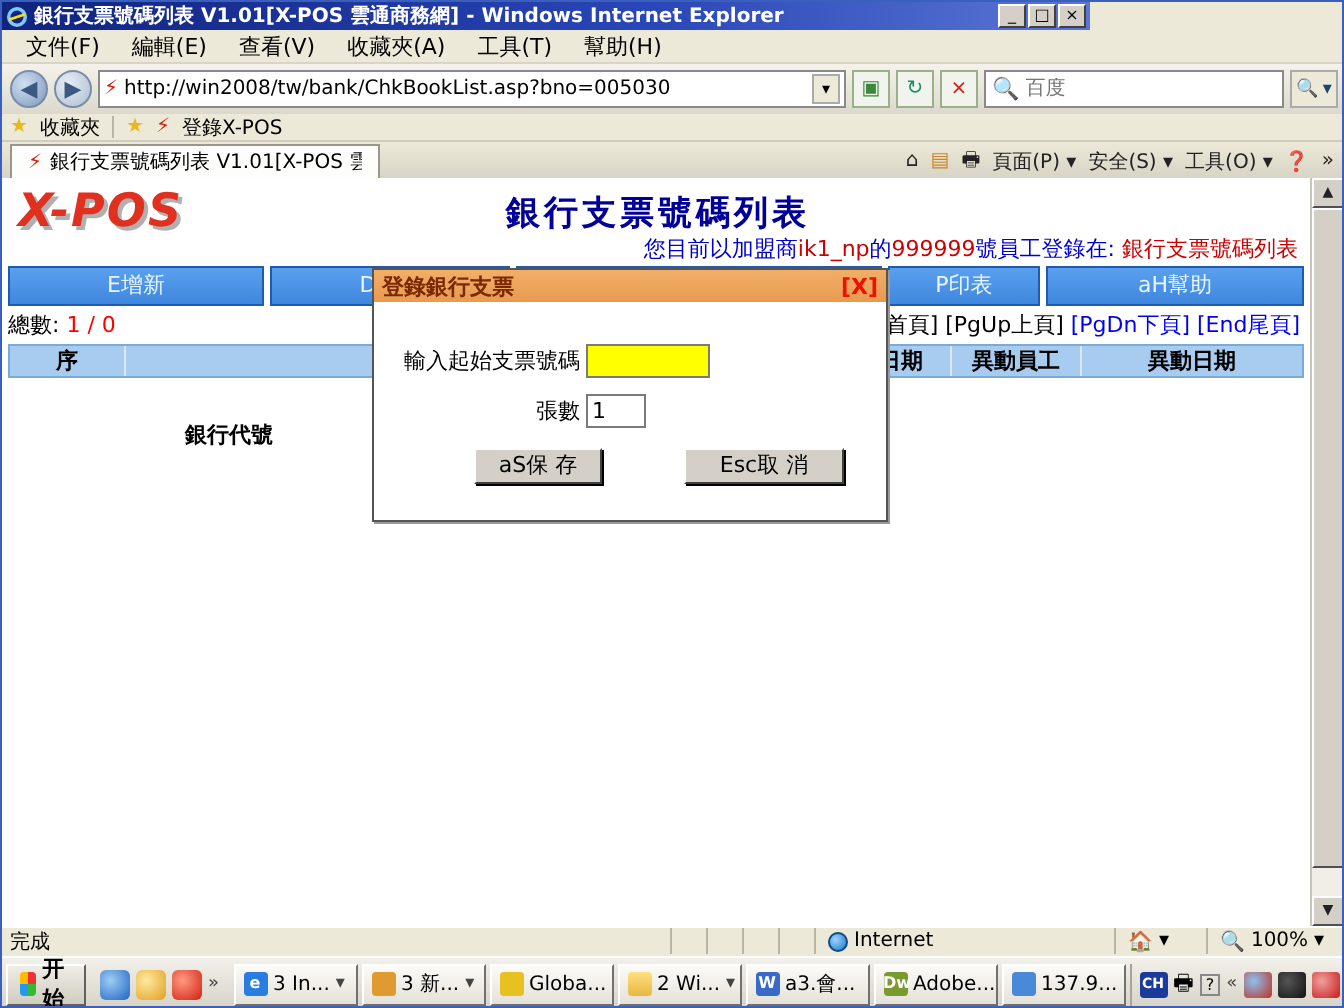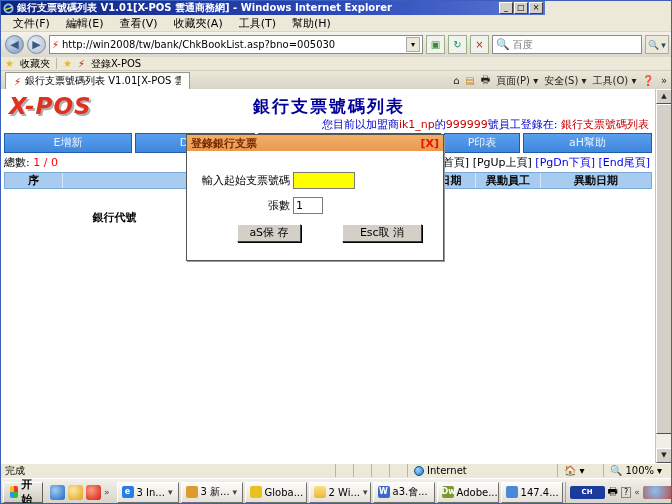--- a/index.html
+++ b/index.html
@@ -132,21 +132,21 @@
     conic-gradient(from 0deg at 50% 50%, #e33 0 25%, #3b3 0 50%, #29e 0 75%, #fb0 0); border-radius:2px; }
   .ql { display:flex; align-items:center; gap:3px; padding:0 3px; }
   .qico { width:15px; height:15px; border-radius:3px; }
   .tkbtn { height:21px; flex:0 0 auto; background:linear-gradient(180deg,#fcfbf8,#e4e1d8);
     border:1px solid; border-color:#fff #707070 #707070 #fff; display:flex; align-items:center;
     gap:3px; padding:0 4px; font-size:10px; width:62px; overflow:hidden; white-space:nowrap; }
   .tico { width:12px; height:12px; flex:0 0 auto; border-radius:2px; font-size:8px; line-height:12px;
     text-align:center; color:#fff; font-weight:bold; }
   .tray { margin-left:auto; display:flex; align-items:center; gap:3px; height:21px;
     border-left:1px solid #a8a498; padding:0 4px; }
-  .trico { width:35px; height:13px; border-radius:2px; font-size:8px; line-height:13px;
+  .trico { width:14px; height:13px; border-radius:2px; font-size:8px; line-height:13px;
     text-align:center; color:#fff; font-weight:bold; }
   .chev { font-size:9px; color:#444; }
 </style>
 </head>
 <body>
 
 <div id="win">
 
   <div class="titlebar">
     <svg class="ie-ico" viewBox="0 0 16 16">
@@ -335,21 +335,21 @@
     <div class="tkbtn">
       <span class="tico" style="background:#3a6ac8;">W</span>
       <span>a3.會...</span>
     </div>
     <div class="tkbtn">
       <span class="tico" style="background:#7a9a30;">Dw</span>
       <span>Adobe...</span>
     </div>
     <div class="tkbtn">
       <span class="tico" style="background:#4a88d8;"></span>
-      <span>147.4...</span>
+      <span>137.9...</span>
     </div>
     <div class="tray">
       <span class="trico" style="background:#1a3a9c;font-size:7px;">CH</span>
       <span>🖶</span>
       <span style="border:1px solid #888;font-size:8px;padding:0 2px;">?</span>
       <span class="chev">«</span>
       <span class="trico" style="background:radial-gradient(circle at 35% 35%,#8ac0f0,#c03020);"></span>
       <span class="trico" style="background:radial-gradient(circle at 35% 35%,#555,#111);"></span>
       <span class="trico" style="background:radial-gradient(circle at 35% 35%,#f0a0a0,#c81818);"></span>
       <span class="trico" style="background:radial-gradient(circle at 35% 35%,#ffd880,#e89018);"></span>

